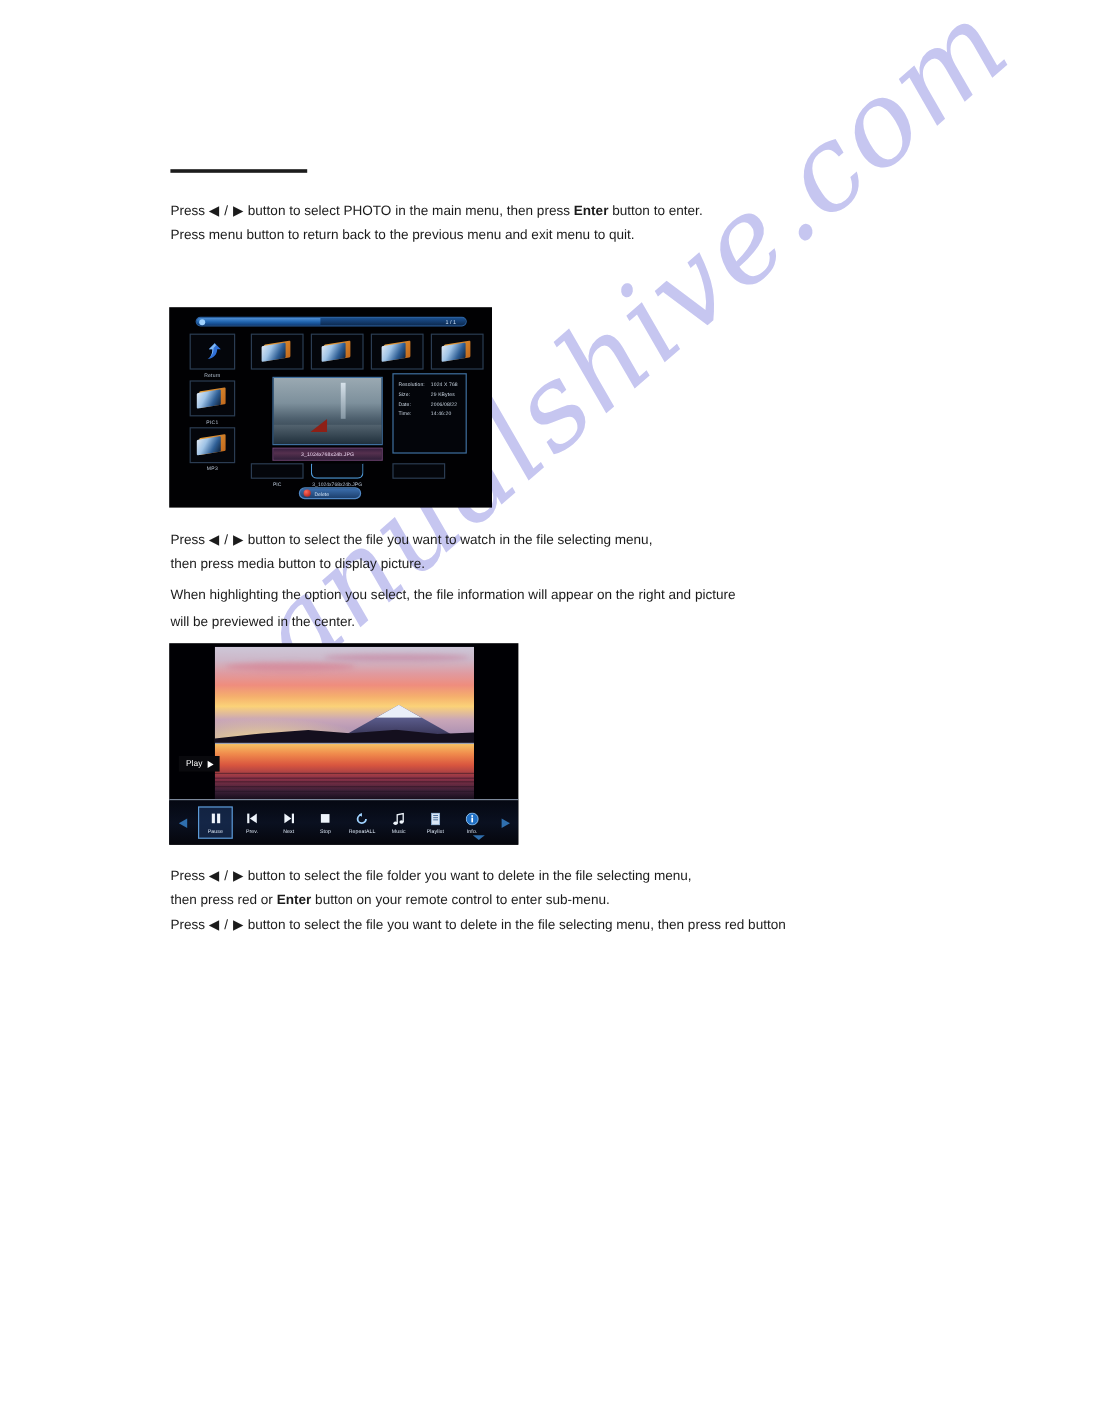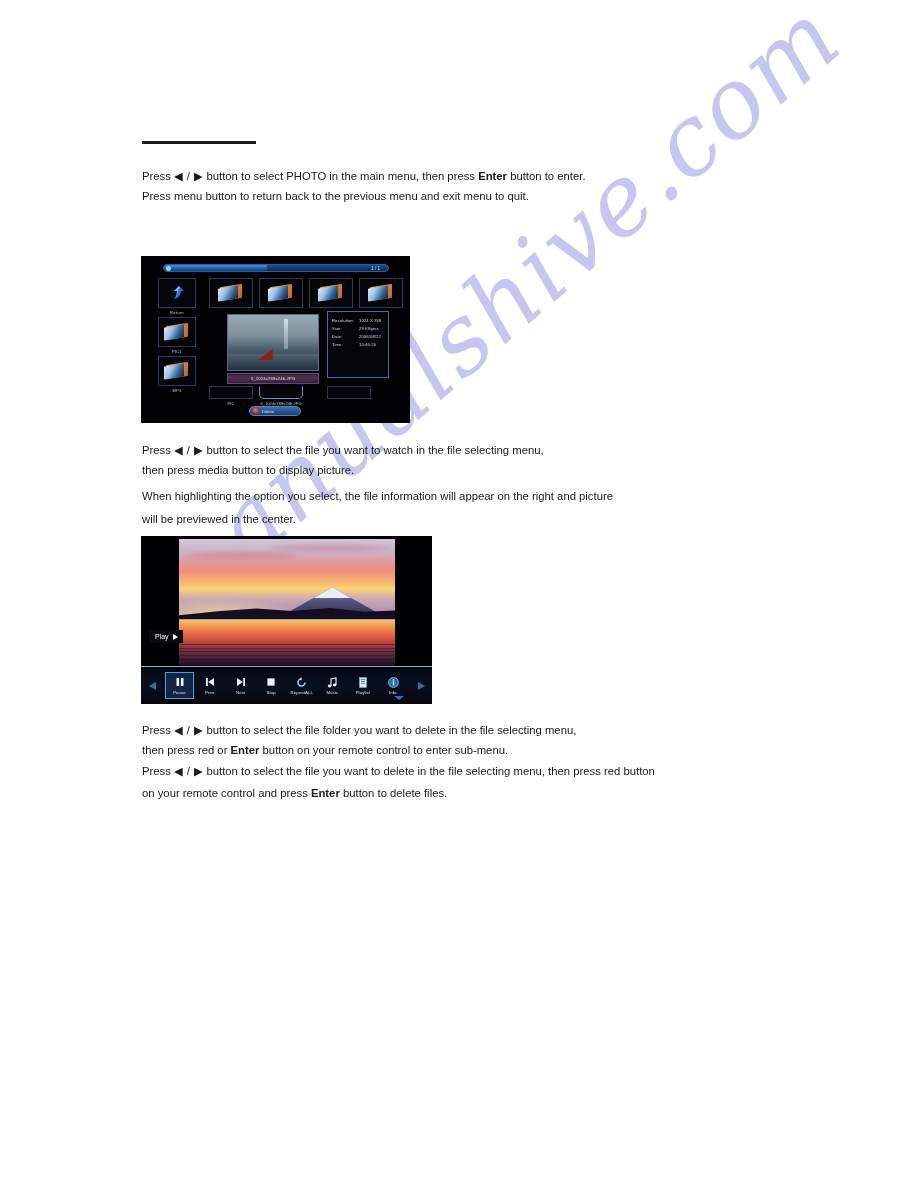--- a/index.html
+++ b/index.html
@@ -697,15 +697,14 @@
         <span class="rtri"></span>
       </div>
     </div>
 
     <div class="downtri"></div>
   </div>
 
   <div class="para" style="top:721px"><span>Press </span><span class="arrows">◀ / ▶</span><span> button to select the file folder you want to delete in the file selecting  menu,</span></div>
   <div class="para" style="top:741px"><span>then press red or </span><b>Enter</b><span> button on your remote control  to enter sub-menu.</span></div>
   <div class="para" style="top:762px"><span>Press </span><span class="arrows">◀ / ▶</span><span> button to select the file you want to delete in the file selecting menu, then press red button</span></div>
-  <div class="para" style="top:784px"><span>on your remote control and press </span><b>Enter</b><span> button to delete files.</span></div>
 
 </div>
 
 </body></html>

